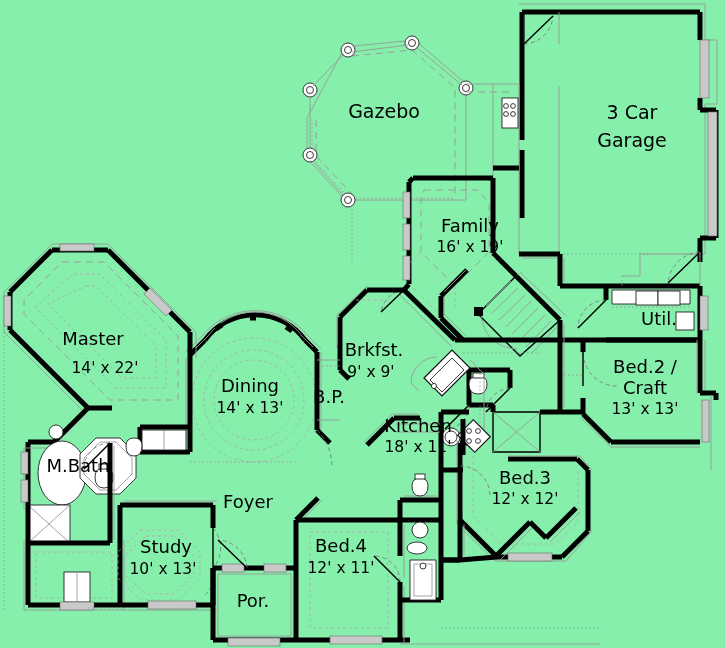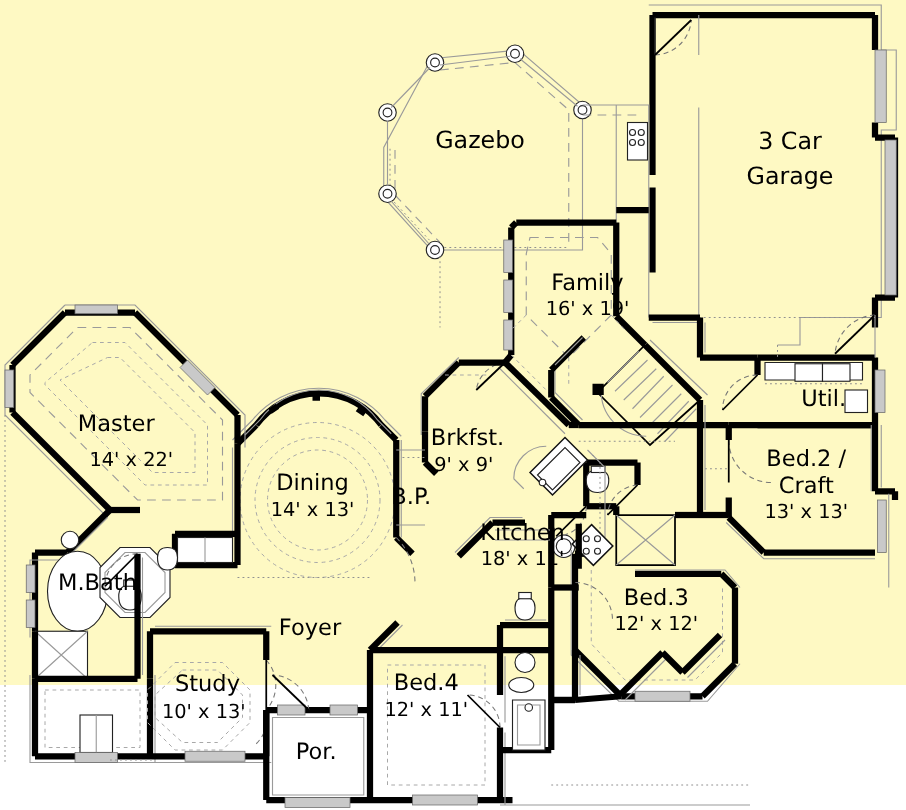--- a/index.html
+++ b/index.html
@@ -1,19 +1,19 @@
 <!DOCTYPE html>
 <html><head>
 <meta charset="utf-8">
 <title>Floor Plan</title>
 <style>
   html,body{margin:0;padding:0;background:#ffffff;}
   body{width:725px;height:648px;overflow:hidden;
        font-family:"DejaVu Sans","Liberation Sans",sans-serif;}
-  #plan-wrap{position:relative;width:725px;height:548px;background:#fef9c3;}
+  #plan-wrap{position:relative;width:725px;height:648px;background:#86efac;}
   svg#floorplan{position:absolute;left:0;top:0;width:725px;height:648px;display:block;}
 
   
   .wall-heavy{fill:none;stroke:#000;stroke-width:5;stroke-linecap:butt;stroke-linejoin:miter;}
   .wall-thin{fill:none;stroke:#000;stroke-width:1.4;stroke-linejoin:miter;}
   .gray-thin{fill:none;stroke:#9a9a9a;stroke-width:0.9;}
   .gray-fill{fill:#c9c9c9;stroke:#6a6a6a;stroke-width:0.6;}
   .dash-light{fill:none;stroke:#9a9a9a;stroke-width:0.9;stroke-dasharray:7 5;}
   .dash-fine{fill:none;stroke:#a8a8a8;stroke-width:0.8;stroke-dasharray:3 3;}
   .dot-fine{fill:none;stroke:#909090;stroke-width:0.8;stroke-dasharray:1.5 2.5;}

